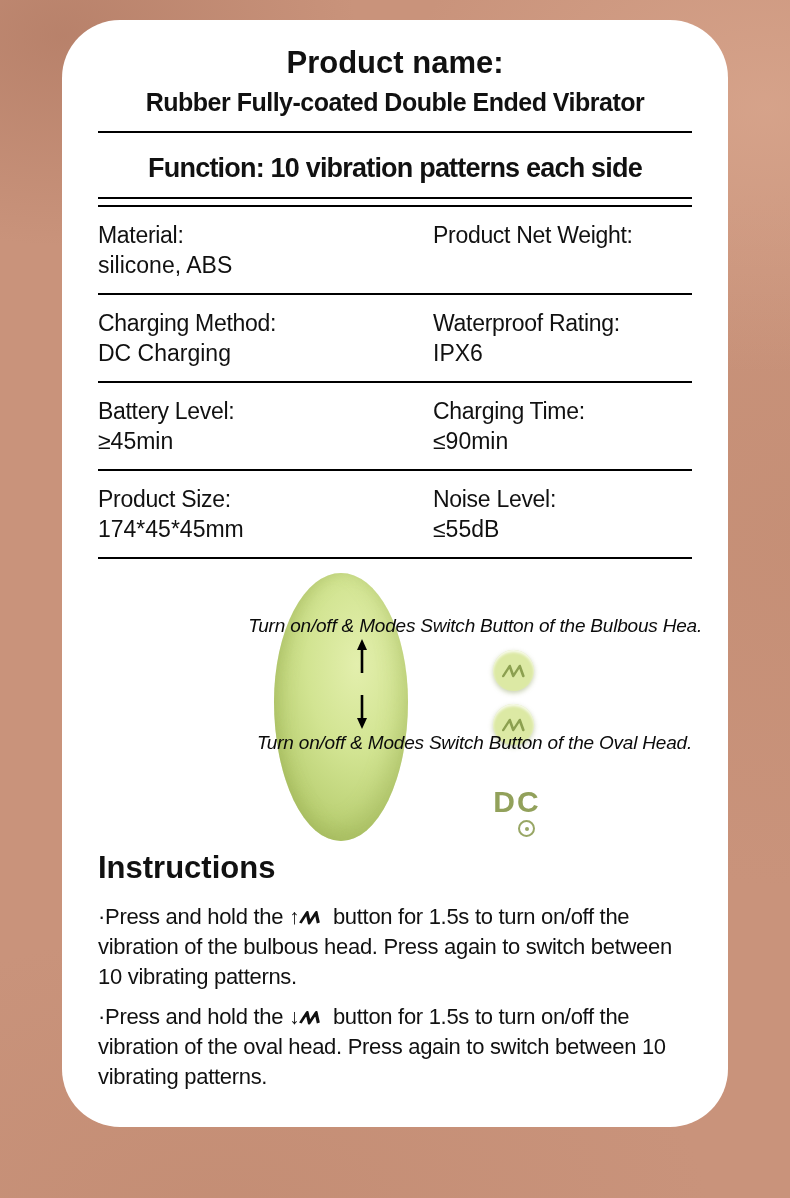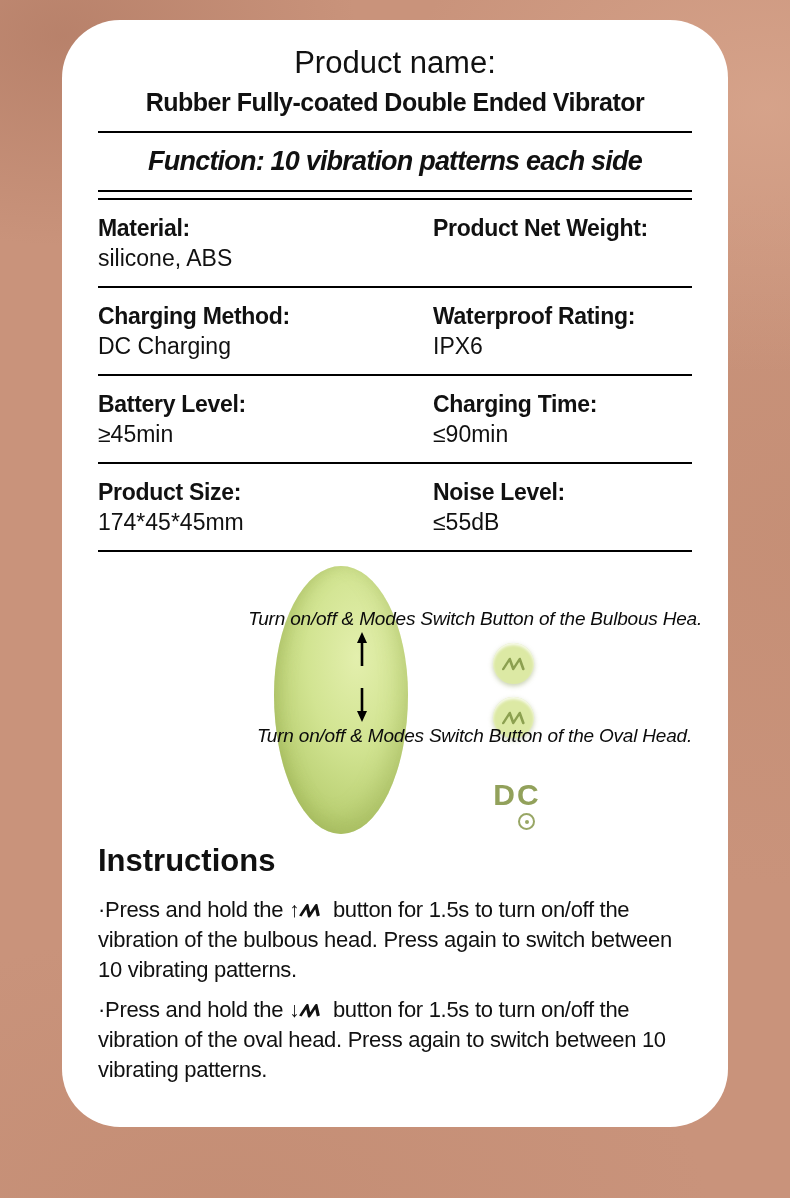--- a/index.html
+++ b/index.html
@@ -10,28 +10,28 @@
       radial-gradient(420px 300px at 8% 3%, rgba(170,115,93,.55), rgba(170,115,93,0) 70%),
       radial-gradient(520px 380px at 97% 9%, rgba(224,175,150,.55), rgba(224,175,150,0) 70%),
       radial-gradient(600px 500px at 102% 45%, rgba(193,138,112,.45), rgba(193,138,112,0) 70%),
       radial-gradient(700px 420px at 28% 102%, rgba(191,136,110,.5), rgba(191,136,110,0) 70%);
     font-family:"Liberation Sans", sans-serif; color:#111;
   }
   .card {
     position:absolute; left:62px; top:20px; width:666px; height:1107px;
     background:#fff; border-radius:58px; box-sizing:border-box; padding:0 36px;
   }
-  .product-title { margin-top:26px; text-align:center; font-weight:normal; font-size:31px; line-height:34px; }
+  .product-title { margin-top:26px; text-align:center; font-weight:bold; font-size:31px; line-height:34px; }
   .product-subtitle { margin-top:8px; text-align:center; font-weight:bold; font-size:25px; line-height:28px; letter-spacing:-0.5px; }
   .hr-single { margin-top:15px; border-top:2px solid #000; height:0; }
-  .function-line { margin-top:12px; text-align:center; font-weight:bold; font-size:27px; line-height:32px; letter-spacing:-0.8px; white-space:nowrap;font-style:italic; }
+  .function-line { margin-top:19px; text-align:center; font-weight:bold; font-size:27px; line-height:32px; letter-spacing:-0.8px; white-space:nowrap; }
   .hr-double { margin-top:13px; height:6px; border-top:2px solid #000; border-bottom:2px solid #000; }
 
   .spec-row { display:grid; grid-template-columns:335px 1fr; border-bottom:2px solid #000; padding:13px 0 13px; }
-  .spec-label { font-weight:bold; font-size:23px; line-height:30px; letter-spacing:-0.3px; }
+  .spec-label { font-weight:normal; font-size:23px; line-height:30px; letter-spacing:-0.3px; }
   .spec-value { font-size:23px; line-height:30px; }
 
   .figure { position:relative; height:285px; }
   .device {
     position:absolute; left:176px; top:14px; width:134px; height:268px;
     border-radius:50% / 48% 48% 52% 52%;
     background:radial-gradient(95px 170px at 62% 34%, #e3efad, #d2e492 52%, #b9cf72 100%);
     box-shadow: inset 10px 0 18px -6px rgba(140,160,70,.35), inset -8px -12px 20px rgba(150,170,80,.35);
   }
   .dev-btn {

